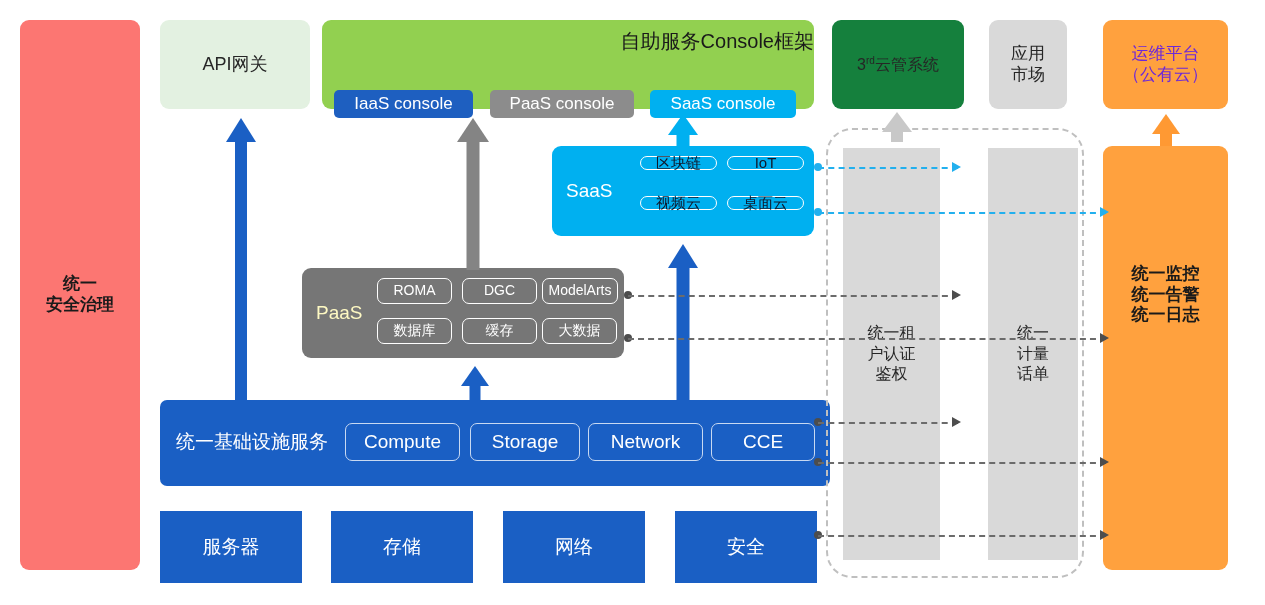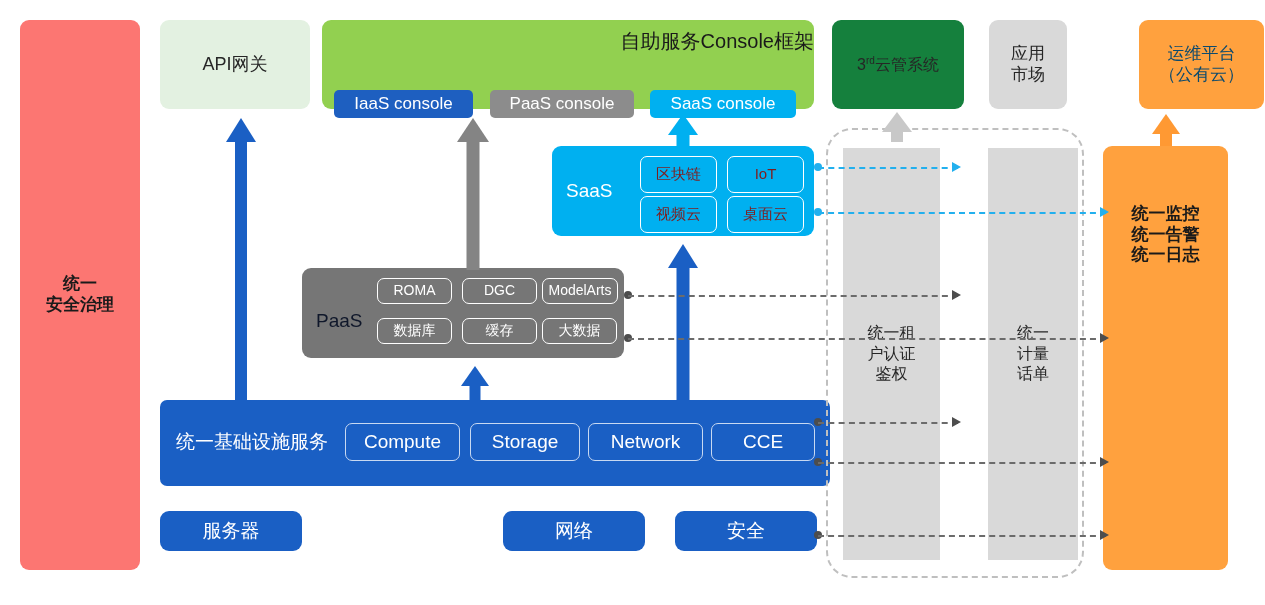--- a/index.html
+++ b/index.html
@@ -94,78 +94,76 @@
     border-radius: 9px;
     color: #262626;
     font-size: 17px;
   }
 
   
   #ops-platform-top {
     left: 1103px; top: 20px; width: 125px; height: 89px;
     background: #ffa13e;
     border-radius: 9px;
-    color: #0c4a6e;
+    color: #6d28d9;
     font-size: 17px;
-    margin-left: 36px;
   }
   #ops-platform-body {
     left: 1103px; top: 146px; width: 125px; height: 424px;
     background: #ffa13e;
     border-radius: 9px;
     color: #1a1a1a;
     font-size: 17px;
     font-weight: 700;
     align-items: flex-start;
-    padding-top: 58px;
+    padding-top: 118px;
   }
 
   
   #saas-layer {
     left: 552px; top: 146px; width: 262px; height: 90px;
     background: #00b0f0;
     border-radius: 9px;
     display: block;
   }
   #saas-label {
     position: absolute;
     left: 14px; top: 33px;
     color: #ffffff;
     font-size: 19px;
   }
   .saas-pill {
     position: absolute;
-    height: 37px;
+    height: 14px;
     border: 1.6px solid #ffffff;
     border-radius: 7px;
     display: flex;
     align-items: center;
     justify-content: center;
-    color: #7f1d1d;
+    color: #0f172a;
     font-size: 15px;
     box-sizing: border-box;
   }
   #pill-blockchain { left: 88px;  top: 10px; width: 77px; }
   #pill-iot        { left: 175px; top: 10px; width: 77px; }
   #pill-videocloud { left: 88px;  top: 50px; width: 77px; }
   #pill-desktop    { left: 175px; top: 50px; width: 77px; }
 
   
   #paas-layer {
     left: 302px; top: 268px; width: 322px; height: 90px;
     background: #767676;
     border-radius: 9px;
     display: block;
   }
   #paas-label {
     position: absolute;
     left: 14px; top: 33px;
-    color: #0f172a;
+    color: #fef9c3;
     font-size: 19px;
-    margin-top: 8px;
   }
   .paas-pill {
     position: absolute;
     height: 26px;
     border: 1.6px solid #ffffff;
     border-radius: 7px;
     display: flex;
     align-items: center;
     justify-content: center;
     color: #ffffff;
@@ -207,23 +205,23 @@
   }
   #pill-compute { left: 185px; width: 115px; }
   #pill-storage { left: 310px; width: 110px; }
   #pill-network { left: 428px; width: 115px; }
   #pill-cce     { left: 551px; width: 104px; }
 
   
   .hw-box {
     position: absolute;
     top: 511px;
-    height: 40px;
+    height: 72px;
     background: #1a5fc4;
-    border-radius: 9px;
+    border-radius: 0;
     display: flex;
     align-items: center;
     justify-content: center;
     color: #ffffff;
     font-size: 19px;
   }
   #hw-server  { left: 160px; width: 142px; }
   #hw-storage { left: 331px; width: 142px; }
   #hw-network { left: 503px; width: 142px; }
   #hw-security{ left: 675px; width: 142px; }
@@ -390,20 +388,21 @@
 
   <div class="box" id="infra-bar">
     <div id="infra-label">统一基础设施服务</div>
     <div class="infra-pill" id="pill-compute">Compute</div>
     <div class="infra-pill" id="pill-storage">Storage</div>
     <div class="infra-pill" id="pill-network">Network</div>
     <div class="infra-pill" id="pill-cce">CCE</div>
   </div>
 
   <div class="hw-box" id="hw-server">服务器</div>
+  <div class="hw-box" id="hw-storage">存储</div>
   <div class="hw-box" id="hw-network">网络</div>
   <div class="hw-box" id="hw-security">安全</div>
 
   <div id="shared-container"></div>
   <div class="shared-col" id="col-auth">
     <span>统一租<br>户认证<br>鉴权</span>
   </div>
   <div class="shared-col" id="col-meter">
     <span>统一<br>计量<br>话单</span>
   </div>

